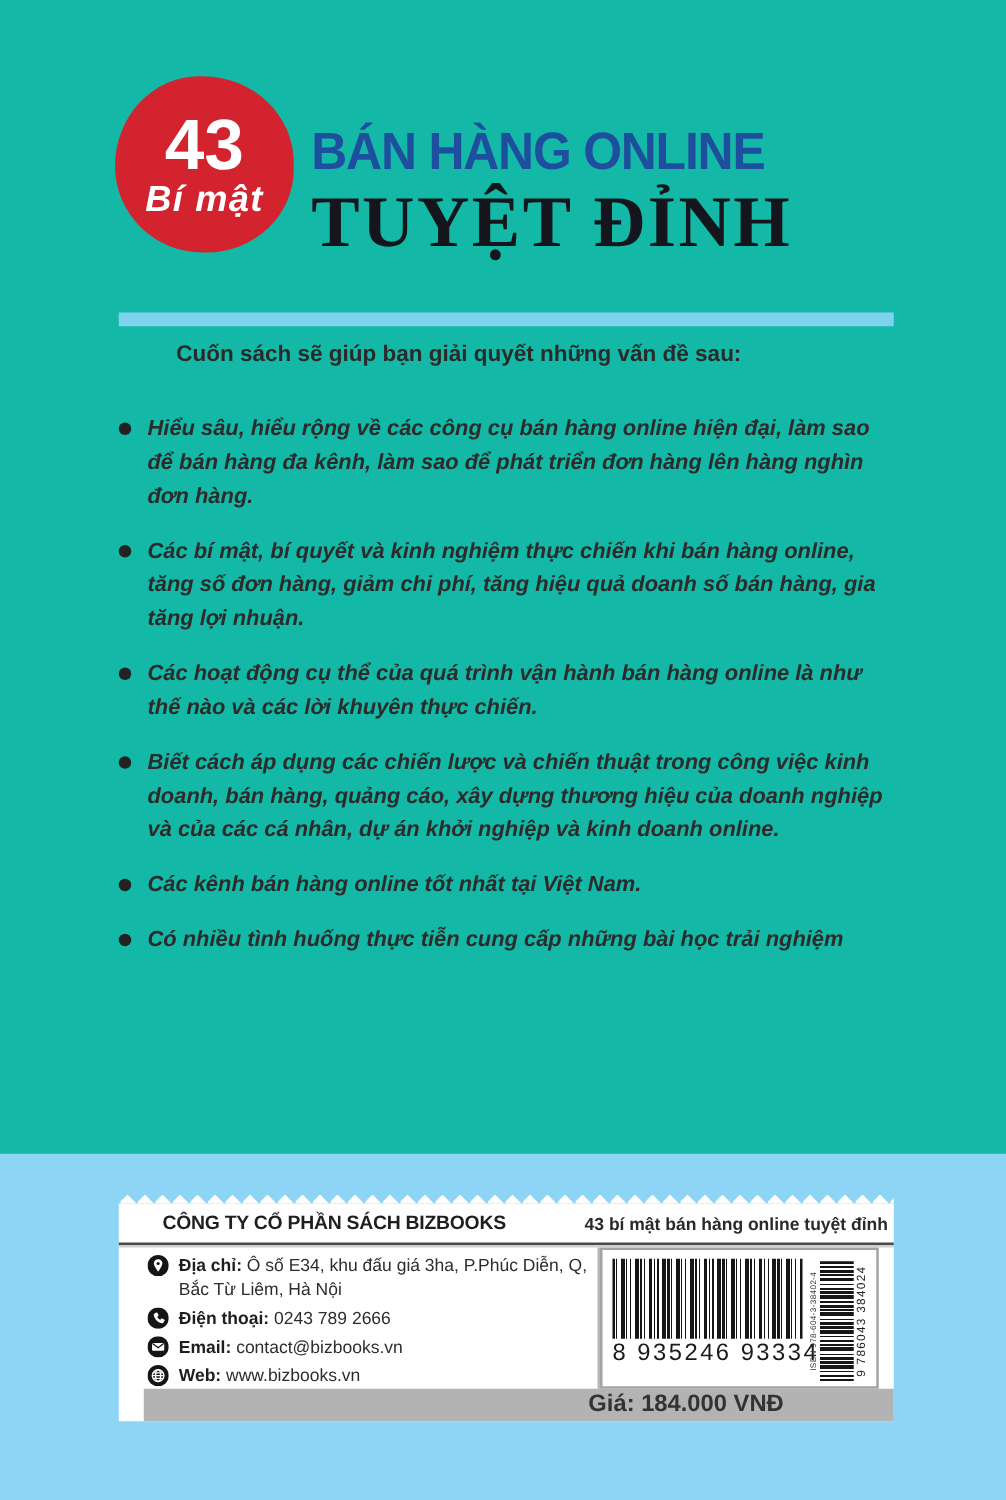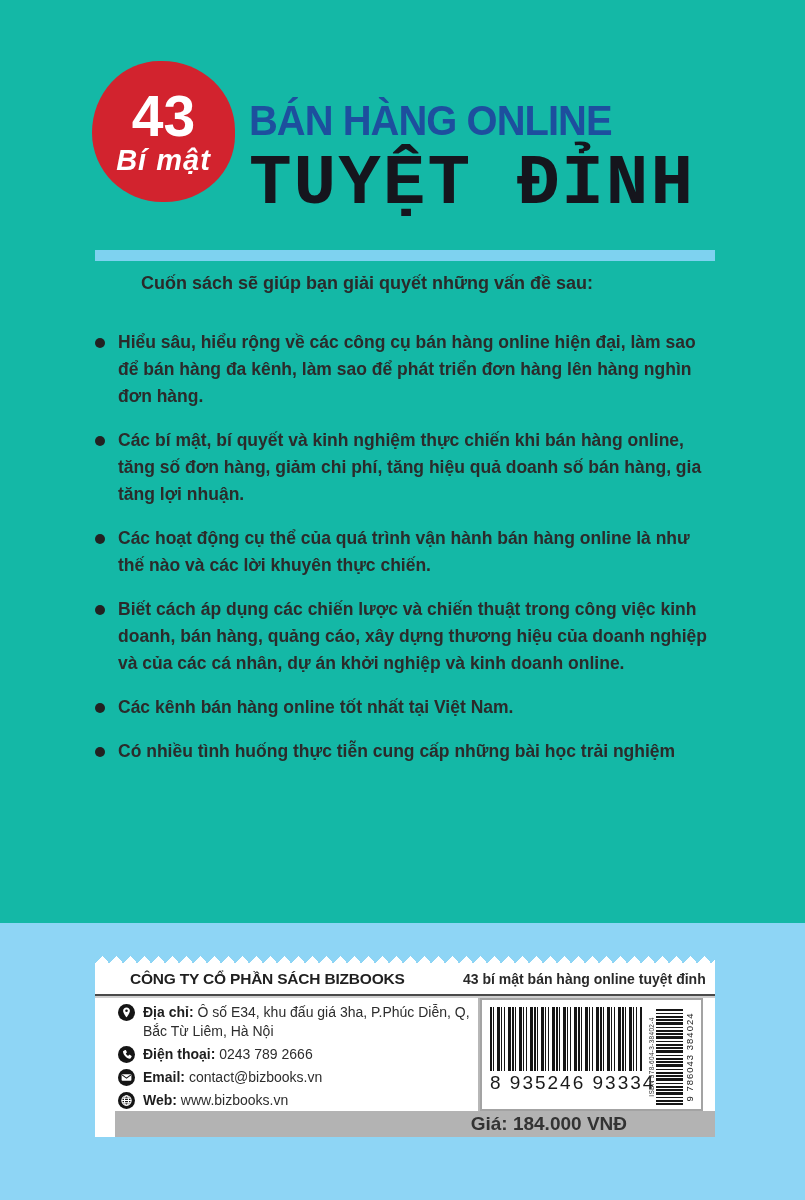--- a/index.html
+++ b/index.html
@@ -19,60 +19,60 @@
   .badge-number { font-size:57px; font-weight:bold; line-height:1; margin-top:2px; }
   .badge-label  { font-size:29px; font-style:italic; font-weight:600; line-height:1.1; letter-spacing:1px; }
 
   .title-block { position:absolute; left:249px; top:74px;margin-top:25px; }
   .title-line1 {
     color:#1d4f9e; font-size:42px; font-weight:bold; line-height:1.05;
     letter-spacing:-1px; transform:scaleX(0.95); transform-origin:left center;
     white-space:nowrap;
   }
   .title-line2 {
-    font-family:Liberation Mono, monospace; color:#15151d; font-size:71px;
+    font-family:Liberation Serif, serif; color:#15151d; font-size:58px;
     font-weight:bold; line-height:1.0; letter-spacing:2px; margin-top:6px;
     white-space:nowrap;
   }
 
   
   .accent-bar { position:absolute; left:95px; top:250px; width:620px; height:11px; background:#7ed2f0; }
 
   
   .intro {
     position:absolute; left:95px; top:273px; width:620px;
     font-size:18px; font-weight:bold; color:#2a2a2a;margin-left:46px;
   }
   .bullets { position:absolute; left:95px; top:329px; width:625px; list-style:none; }
   .bullet  { display:flex; gap:13px; margin-bottom:17px; }
   .bullet .dot {
     flex:0 0 auto; width:10px; height:10px; background:#222; border-radius:50%;
     margin-top:9px;
   }
   .bullet .txt {
-    font-weight:600; font-size:17.5px; line-height:27px; color:#2b2b2b;
+    font-style:italic; font-weight:600; font-size:17.5px; line-height:27px; color:#2b2b2b;
   }
 
   
   .footer-bg { position:absolute; left:0; top:923px; width:805px; height:277px; background:#8ed5f5; }
 
   .card { position:absolute; left:95px; top:956px; width:620px; }
   .card-zigzag {
     height:7px;
     background: conic-gradient(from 135deg at 50% 0, #ffffff 0 90deg, rgba(0,0,0,0) 90deg) 0 0 / 14px 7px repeat-x;
   }
   .card-body { background:#ffffff; }
 
   .card-header { display:flex; align-items:center; height:31px; }
   .publisher-name {
     flex:1 1 auto; padding-left:35px; font-size:15.5px; font-weight:bold;
     color:#1f1f1f; letter-spacing:-0.2px;
   }
   .book-title-small {
-    width:252px; text-align:left; font-size:14px; font-weight:bold; color:#2a2a2a;
+    width:252px; text-align:center; font-size:14px; font-weight:bold; color:#2a2a2a;
   }
   .header-rule-dark  { height:2px; background:#4a4a4a; }
   .header-rule-light { height:2px; background:#cfcfcf; }
 
   .card-content { display:flex; height:113px; }
   .contact-panel {
     width:385px; border-right:2px solid #b7b7b7; padding:5px 6px 0 23px;
   }
   .contact-row { display:flex; gap:8px; margin-bottom:4px; }
   .contact-icon { flex:0 0 auto; width:17px; height:17px; margin-top:1px; }

